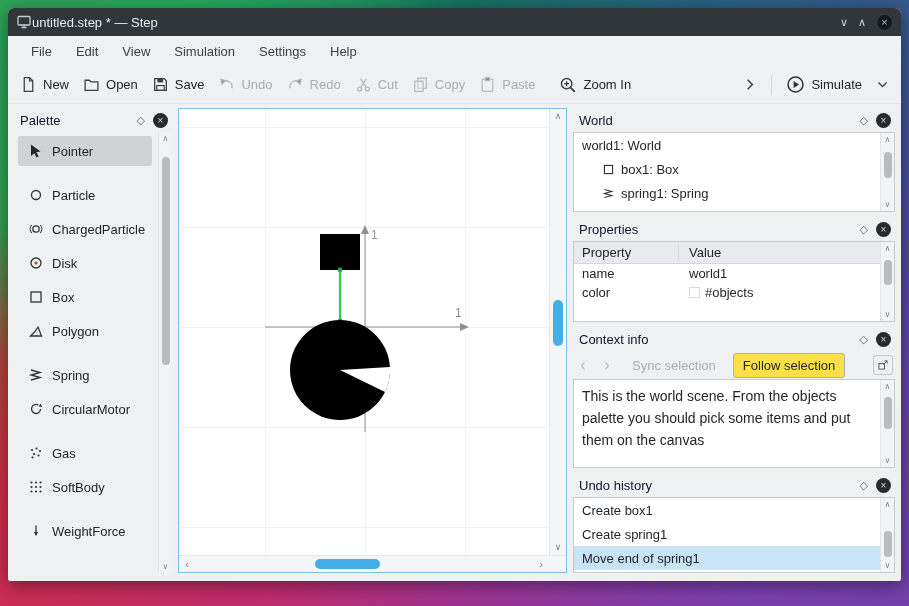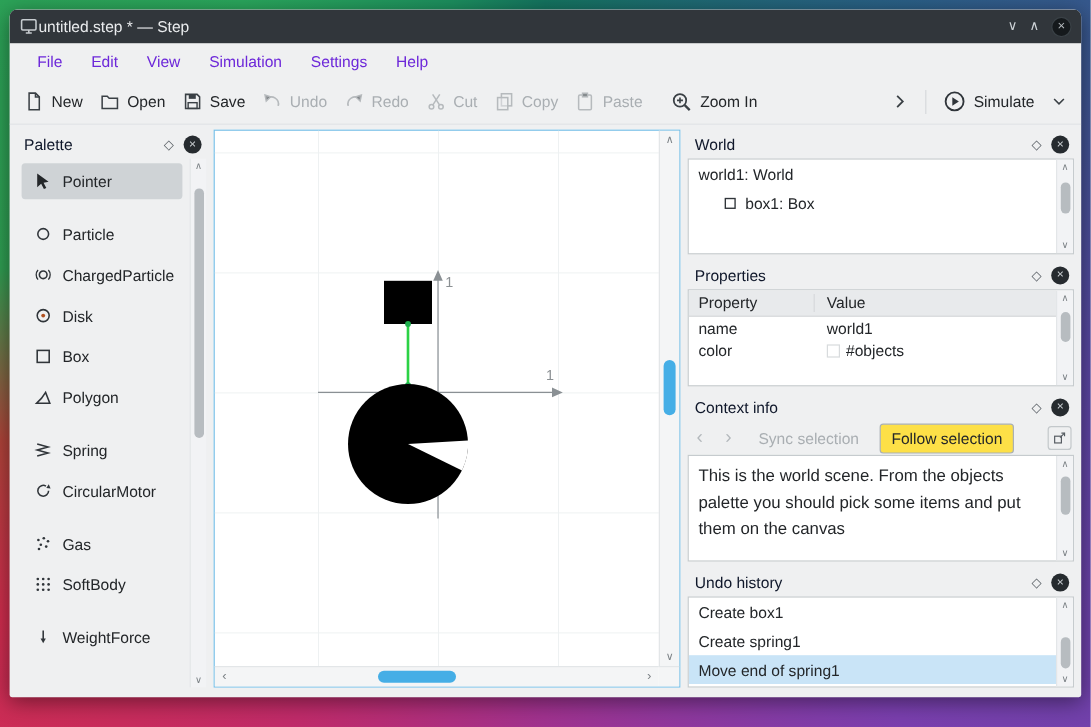--- a/index.html
+++ b/index.html
@@ -19,21 +19,21 @@
   
   .titlebar { height:28px; background:#31363b; display:flex; align-items:center; padding:0 8px; flex:0 0 auto; }
   .titlebar .app-icon { width:16px; height:16px; flex:0 0 auto; }
   .titlebar .title { flex:1; text-align:left; color:#eaecee; font-size:13px; }
   .tb-controls { display:flex; align-items:center; gap:10px; }
   .tb-chev { color:#cfd4d8; font-size:11px; line-height:1; cursor:default; }
   .tb-close { width:17px; height:17px; border-radius:50%; background:#15191c; border:1px solid #3a4146;
     color:#b7bcc0; font-size:11px; display:flex; align-items:center; justify-content:center; }
   
   .menubar { height:30px; display:flex; align-items:center; padding:0 12px; gap:2px; flex:0 0 auto; }
-  .menu-item { padding:4px 11px; font-size:13px; color:#6d28d9; border-radius:3px; }
+  .menu-item { padding:4px 11px; font-size:13px; color:#404040; border-radius:3px; }
   
   .toolbar { height:38px; display:flex; align-items:center; padding:0 12px; gap:14px; flex:0 0 auto; border-bottom:1px solid #e2e4e6; }
   .tbtn { display:flex; align-items:center; gap:6px; font-size:13px; color:#232629; }
   .tbtn svg { display:block; }
   .tbtn.disabled { color:#a9aeb2; }
   .tbtn.disabled svg * { stroke:#b6babd !important; fill-opacity:.45; }
   .tool-sep { width:1px; height:20px; background:#d6d9db; }
   .spacer { flex:1; }
   
   .main { flex:1; display:flex; gap:6px; padding:4px 6px 8px; min-height:0; }
@@ -379,20 +379,26 @@
           <div class="rpanel-body">
             <div class="tree-row">
               <span>world1: World</span>
             </div>
             <div class="tree-row child">
               <svg width="13" height="13" viewBox="0 0 16 16">
                   <rect x="3" y="3" width="10" height="10" fill="none" stroke="#30353a" stroke-width="1.4"></rect>
                 </svg>
               <span>box1: Box</span>
             </div>
+            <div class="tree-row child">
+              <svg width="13" height="13" viewBox="0 0 16 16">
+                  <polyline points="3,3 12,5.5 3,8 12,10.5 3,13" fill="none" stroke="#30353a" stroke-width="1.4"></polyline>
+                </svg>
+              <span>spring1: Spring</span>
+            </div>
             <div class="sb">
               <div class="sb-arrow">∧</div>
               <div class="sb-track">
                   <div class="sb-thumb" style="top:6px; height:26px;"></div>
                 </div>
               <div class="sb-arrow">∨</div>
             </div>
           </div>
         </div>
 

